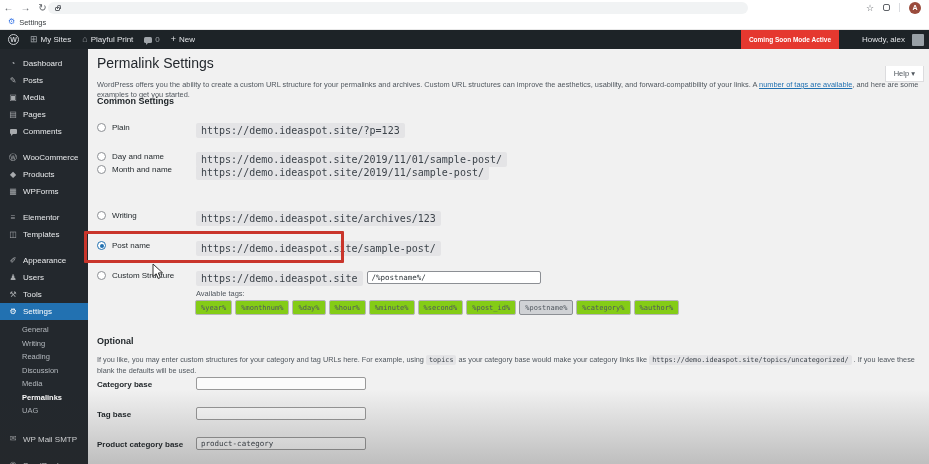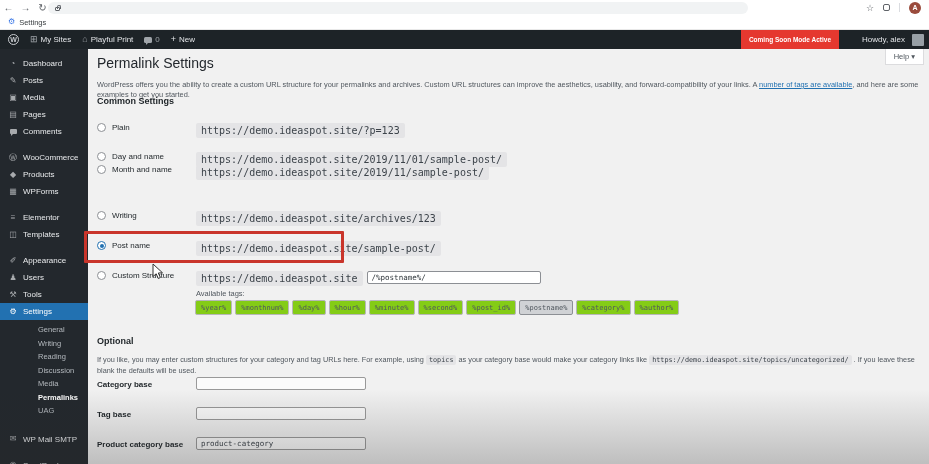--- a/index.html
+++ b/index.html
@@ -36,29 +36,29 @@
   .ab-avatar { width:12px; height:12px; background:#98a0a6; border-radius:1px; }
 
   
   .sidebar { position:absolute; left:0; top:49px; width:88px; height:415px; background:#23282d; color:#e8eaec; font-size:8px; }
   .mi { display:flex; align-items:center; gap:5px; height:17px; padding-left:8px; cursor:pointer; }
   .mi .ico { width:10px; text-align:center; color:#a7aaad; font-size:8px; line-height:1; }
   .mi.active { background:#2271b1; color:#fff; position:relative; }
   .mi.active .ico { color:#fff; }
   .mi.active:after { content:""; position:absolute; right:-5px; top:4px; border:4.5px solid transparent; border-left:5px solid #2271b1; }
   .menu-gap { height:9px; }
-  .submenu { padding:3px 0 4px 16px; }
+  .submenu { padding:3px 0 4px 0; }
   .smi { height:13.5px; line-height:13.5px; padding-left:22px; color:#b4b9be; font-size:7.5px; cursor:pointer; }
   .smi.current { color:#fff; font-weight:bold; }
   .sb-bubble { width:7px; height:5px; background:#a7aaad; border-radius:1px; position:relative; display:inline-block; }
   .sb-bubble:after { content:""; position:absolute; left:1px; bottom:-2px; border:1.5px solid transparent; border-top-color:#a7aaad; border-left-color:#a7aaad; }
 
   
   .content { position:absolute; left:88px; top:49px; width:841px; height:415px; background:#f1f1f1; }
-  .help-box { position:absolute; right:5px; top:0; background:#fff; border:1px solid #dcdcde; border-top:none; font-size:7.5px; color:#50575e; padding:3px 8px; }
+  .help-box { position:absolute; right:5px; top:17px; background:#fff; border:1px solid #dcdcde; border-top:none; font-size:7.5px; color:#50575e; padding:3px 8px; }
   .page-title { position:absolute; left:9px; top:6px; font-size:14px; font-weight:400; color:#23282d; }
   .intro { position:absolute; left:9px; top:31px; width:826px; font-size:7.4px; color:#50575e; line-height:1.35; }
   .intro a { color:#2271b1; text-decoration:underline; }
   .h2 { position:absolute; left:9px; font-size:9px; font-weight:bold; color:#1d2327; }
   .opts { position:absolute; left:9px; top:74px; right:0; }
   .row { position:absolute; left:0; height:15px; display:flex; align-items:flex-start; }
   .radio { width:9px; height:9px; border:1px solid #8c8f94; border-radius:50%; background:#fff; margin-right:6px; flex:none; }
   .radio.checked { border-color:#2271b1; background:#fff; position:relative; }
   .radio.checked:after { content:""; position:absolute; left:1.5px; top:1.5px; width:4px; height:4px; border-radius:50%; background:#2271b1; }
   .opt-label { width:84px; font-size:8px; color:#1d2327; flex:none; }

